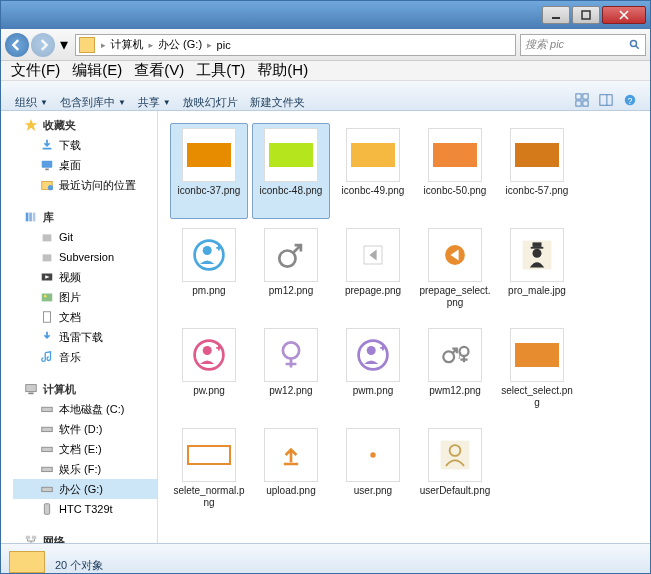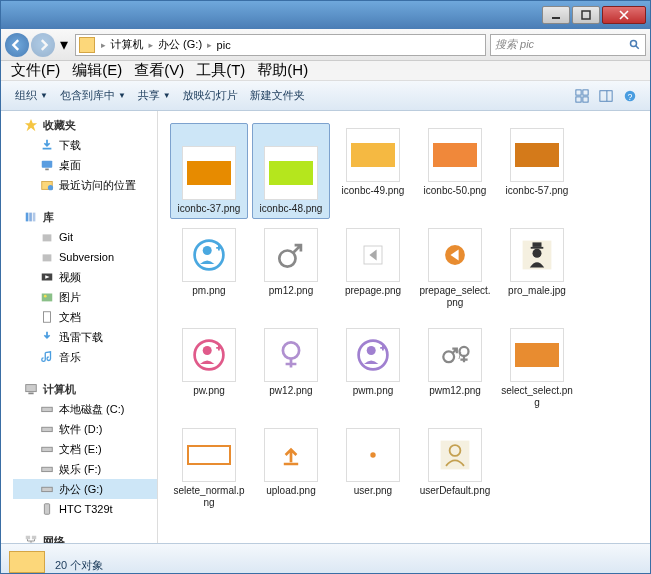--- a/index.html
+++ b/index.html
@@ -15,46 +15,46 @@
 
 .navbar { height: 32px; background: linear-gradient(#f8f8f8,#e8e8e8); border-bottom: 1px solid #ccc; display: flex; align-items: center; padding: 0 4px; }
 .navbtn { width: 24px; height: 24px; border-radius: 12px; background: radial-gradient(#6fa8dc,#4a7db5); display: flex; align-items: center; justify-content: center; margin-right: 2px; cursor: pointer; }
 .navbtn.fwd { opacity: 0.5; }
 .navbtn svg { width: 12px; height: 12px; fill: #fff; }
 .navdd { width: 14px; height: 20px; display: flex; align-items: center; justify-content: center; cursor: pointer; }
 .breadcrumb { flex: 1; height: 22px; background: #fff; border: 1px solid #aaa; display: flex; align-items: center; margin: 0 4px; font-size: 11px; }
 .bc-icon { width: 16px; height: 16px; margin: 0 3px; background: #fcd77a; border: 1px solid #d4a545; }
 .bc-sep { padding: 0 3px; color: #888; font-size: 9px; }
 .bc-item { padding: 0 2px; cursor: pointer; }
-.searchbox { width: 156px; height: 22px; background: #fff; border: 1px solid #aaa; display: flex; align-items: center; padding: 0 4px; font-size: 11px; color: #888; font-style: italic; }
+.searchbox { width: 126px; height: 22px; background: #fff; border: 1px solid #aaa; display: flex; align-items: center; padding: 0 4px; font-size: 11px; color: #888; font-style: italic; }
 .searchbox svg { width: 12px; height: 12px; margin-left: auto; fill: #4a7db5; }
 
 .menubar { height: 20px; background: #f4f4f4; border-bottom: 1px solid #ddd; display: flex; align-items: center; padding: 0 4px; font-size: 15px; }
 .menubar span { padding: 0 6px; cursor: pointer; }
 
-.toolbar { height: 30px; background: linear-gradient(#f4f8fc,#dce8f4); border-bottom: 1px solid #bcd; display: flex; align-items: center; padding: 0 8px; font-size: 11px; color: #1a3a5a; }
+.toolbar { height: 30px; background: linear-gradient(#f4f8fc,#dce8f4); border-bottom: 1px solid #bcd; display: flex; align-items: flex-end; padding: 0 8px; font-size: 11px; color: #1a3a5a; }
 .toolbar .tbitem { padding: 0 6px; cursor: pointer; display: flex; align-items: center; }
 .toolbar .tbitem .dd { font-size: 8px; margin-left: 3px; }
 .toolbar .spacer { flex: 1; }
 .tbicon { width: 22px; height: 20px; display: flex; align-items: center; justify-content: center; cursor: pointer; margin: 0 1px; border: 1px solid transparent; border-radius: 2px; }
 .tbicon svg { width: 14px; height: 14px; }
 
 .body { flex: 1; display: flex; overflow: hidden; margin-left: 12px; }
 
 .sidebar { width: 145px; background: #fff; border-right: 1px solid #ddd; padding: 4px 0; font-size: 11px; overflow-y: auto; }
 .sb-group { margin-bottom: 12px; }
 .sb-head { display: flex; align-items: center; padding: 2px 10px; font-weight: bold; color: #333; cursor: pointer; }
 .sb-item { display: flex; align-items: center; padding: 2px 10px 2px 26px; cursor: pointer; }
 .sb-item.sel { background: #cde6f7; }
 .sb-ico { width: 16px; height: 16px; margin-right: 4px; display: flex; align-items: center; justify-content: center; flex-shrink: 0; }
 .sb-ico svg { width: 14px; height: 14px; }
 
 .content { flex: 1; background: #fff; padding: 10px; overflow: auto; display: flex; flex-wrap: wrap; align-content: flex-start; }
 .fileitem { width: 78px; height: 96px; margin: 2px; display: flex; flex-direction: column; align-items: center; cursor: pointer; padding: 4px 2px; border: 1px solid transparent; border-radius: 2px; }
-.fileitem.sel { background: #cde6f7; border-color: #7da2ce; justify-content: flex-end; }
+.fileitem.sel { background: #cde6f7; border-color: #7da2ce; }
 .thumb { width: 54px; height: 54px; background: #fff; border: 1px solid #ddd; display: flex; align-items: center; justify-content: center; margin-bottom: 3px; }
 .thumb .sw { width: 44px; height: 24px; }
 .thumb svg { width: 36px; height: 36px; }
 .fname { font-size: 10px; text-align: center; line-height: 1.15; word-break: break-all; color: #222; }
 
 .statusbar { height: 30px; background: linear-gradient(#f4f8fc,#dce8f4); border-top: 1px solid #bcd; display: flex; align-items: flex-end; padding: 0 8px; font-size: 11px; color: #1a3a5a; }
 .statusbar .ficon { width: 36px; height: 22px; background: #fcd77a; border: 1px solid #d4a545; margin-right: 10px; }
 </style>
 </head>
 <body>

